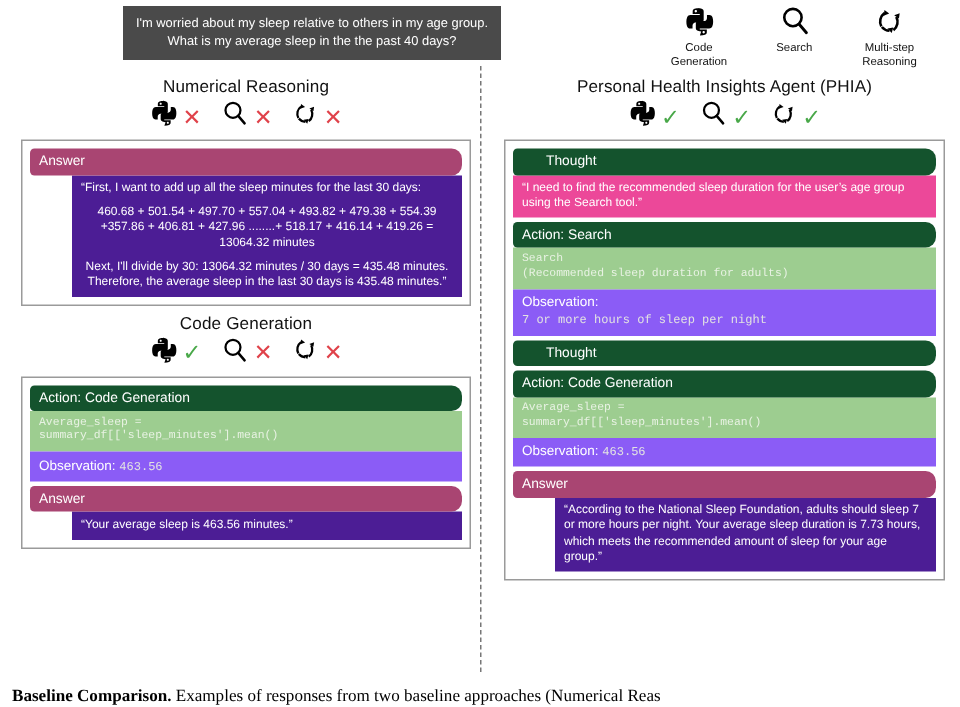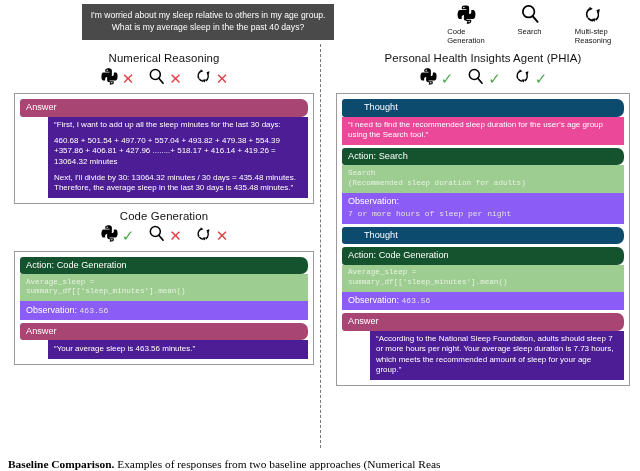--- a/index.html
+++ b/index.html
@@ -21,21 +21,21 @@
     padding:6px 8px 7px 8px;
     font-size:8.6px;line-height:11.6px;
     box-sizing:border-box;
   }
   .question-line{display:block;white-space:nowrap;}
   .tool-legend{
     position:absolute;left:437px;top:2px;width:185px;height:46px;
     display:flex;justify-content:space-between;align-items:flex-start;
   }
   .legend-item{
-    width:58px;
+    width:58px;text-align:center;
     display:flex;flex-direction:column;align-items:center;
   }
   .legend-glyph{height:24px;display:flex;align-items:center;justify-content:center;}
   .legend-label{
     font-size:7.6px;line-height:9px;color:#111;margin-top:1px;
   }
   
   .divider{
     position:absolute;left:320px;top:44px;width:0;height:404px;
     border-left:1.4px dashed #777;
@@ -69,21 +69,21 @@
     position:relative;
   }
   .blk-body{
     font-size:8px;line-height:10.2px;
     padding:3.5px 6px 4.5px 6px;
   }
   
   .answer .blk-head{background:#a94572;}
   .answer .blk-body{background:#4c1d95;color:#ffffff;margin-left:28px;}
   
-  .thought .blk-head{background:#0c4a6e;padding-left:22px;}
+  .thought .blk-head{background:#14532d;padding-left:22px;}
   .thought .blk-body{background:#ec4899;color:#ffffff;}
   
   .action .blk-head{background:#14532d;}
   .action .blk-body{
     background:#9dcd90;color:#e8f2e3;
     font-family:"Liberation Mono", monospace;
     font-size:7.6px;line-height:9.6px;
   }
   
   .obs{
@@ -92,21 +92,21 @@
     padding:3.5px 6px 4px 6px;
   }
   .obs .obs-val{
     font-family:"Liberation Mono", monospace;
     font-size:8px;color:#e2e2e2;
   }
   .obs.stacked{padding-bottom:4.5px;}
   .obs.stacked .obs-val{display:block;margin-top:1px;}
   .gap{height:3px;}
   .para{margin:0;}
-  .para + .para{margin-top:6px;}
+  .para + .para{margin-top:6px;text-align:center;}
   
   .caption{
     position:absolute;left:8px;top:458px;width:624px;
     font-family:"Liberation Serif", serif;
     font-size:11.4px;line-height:13px;color:#000;
     white-space:nowrap;overflow:hidden;
   }
   .caption b{font-weight:bold;}
 </style>
 </head>

